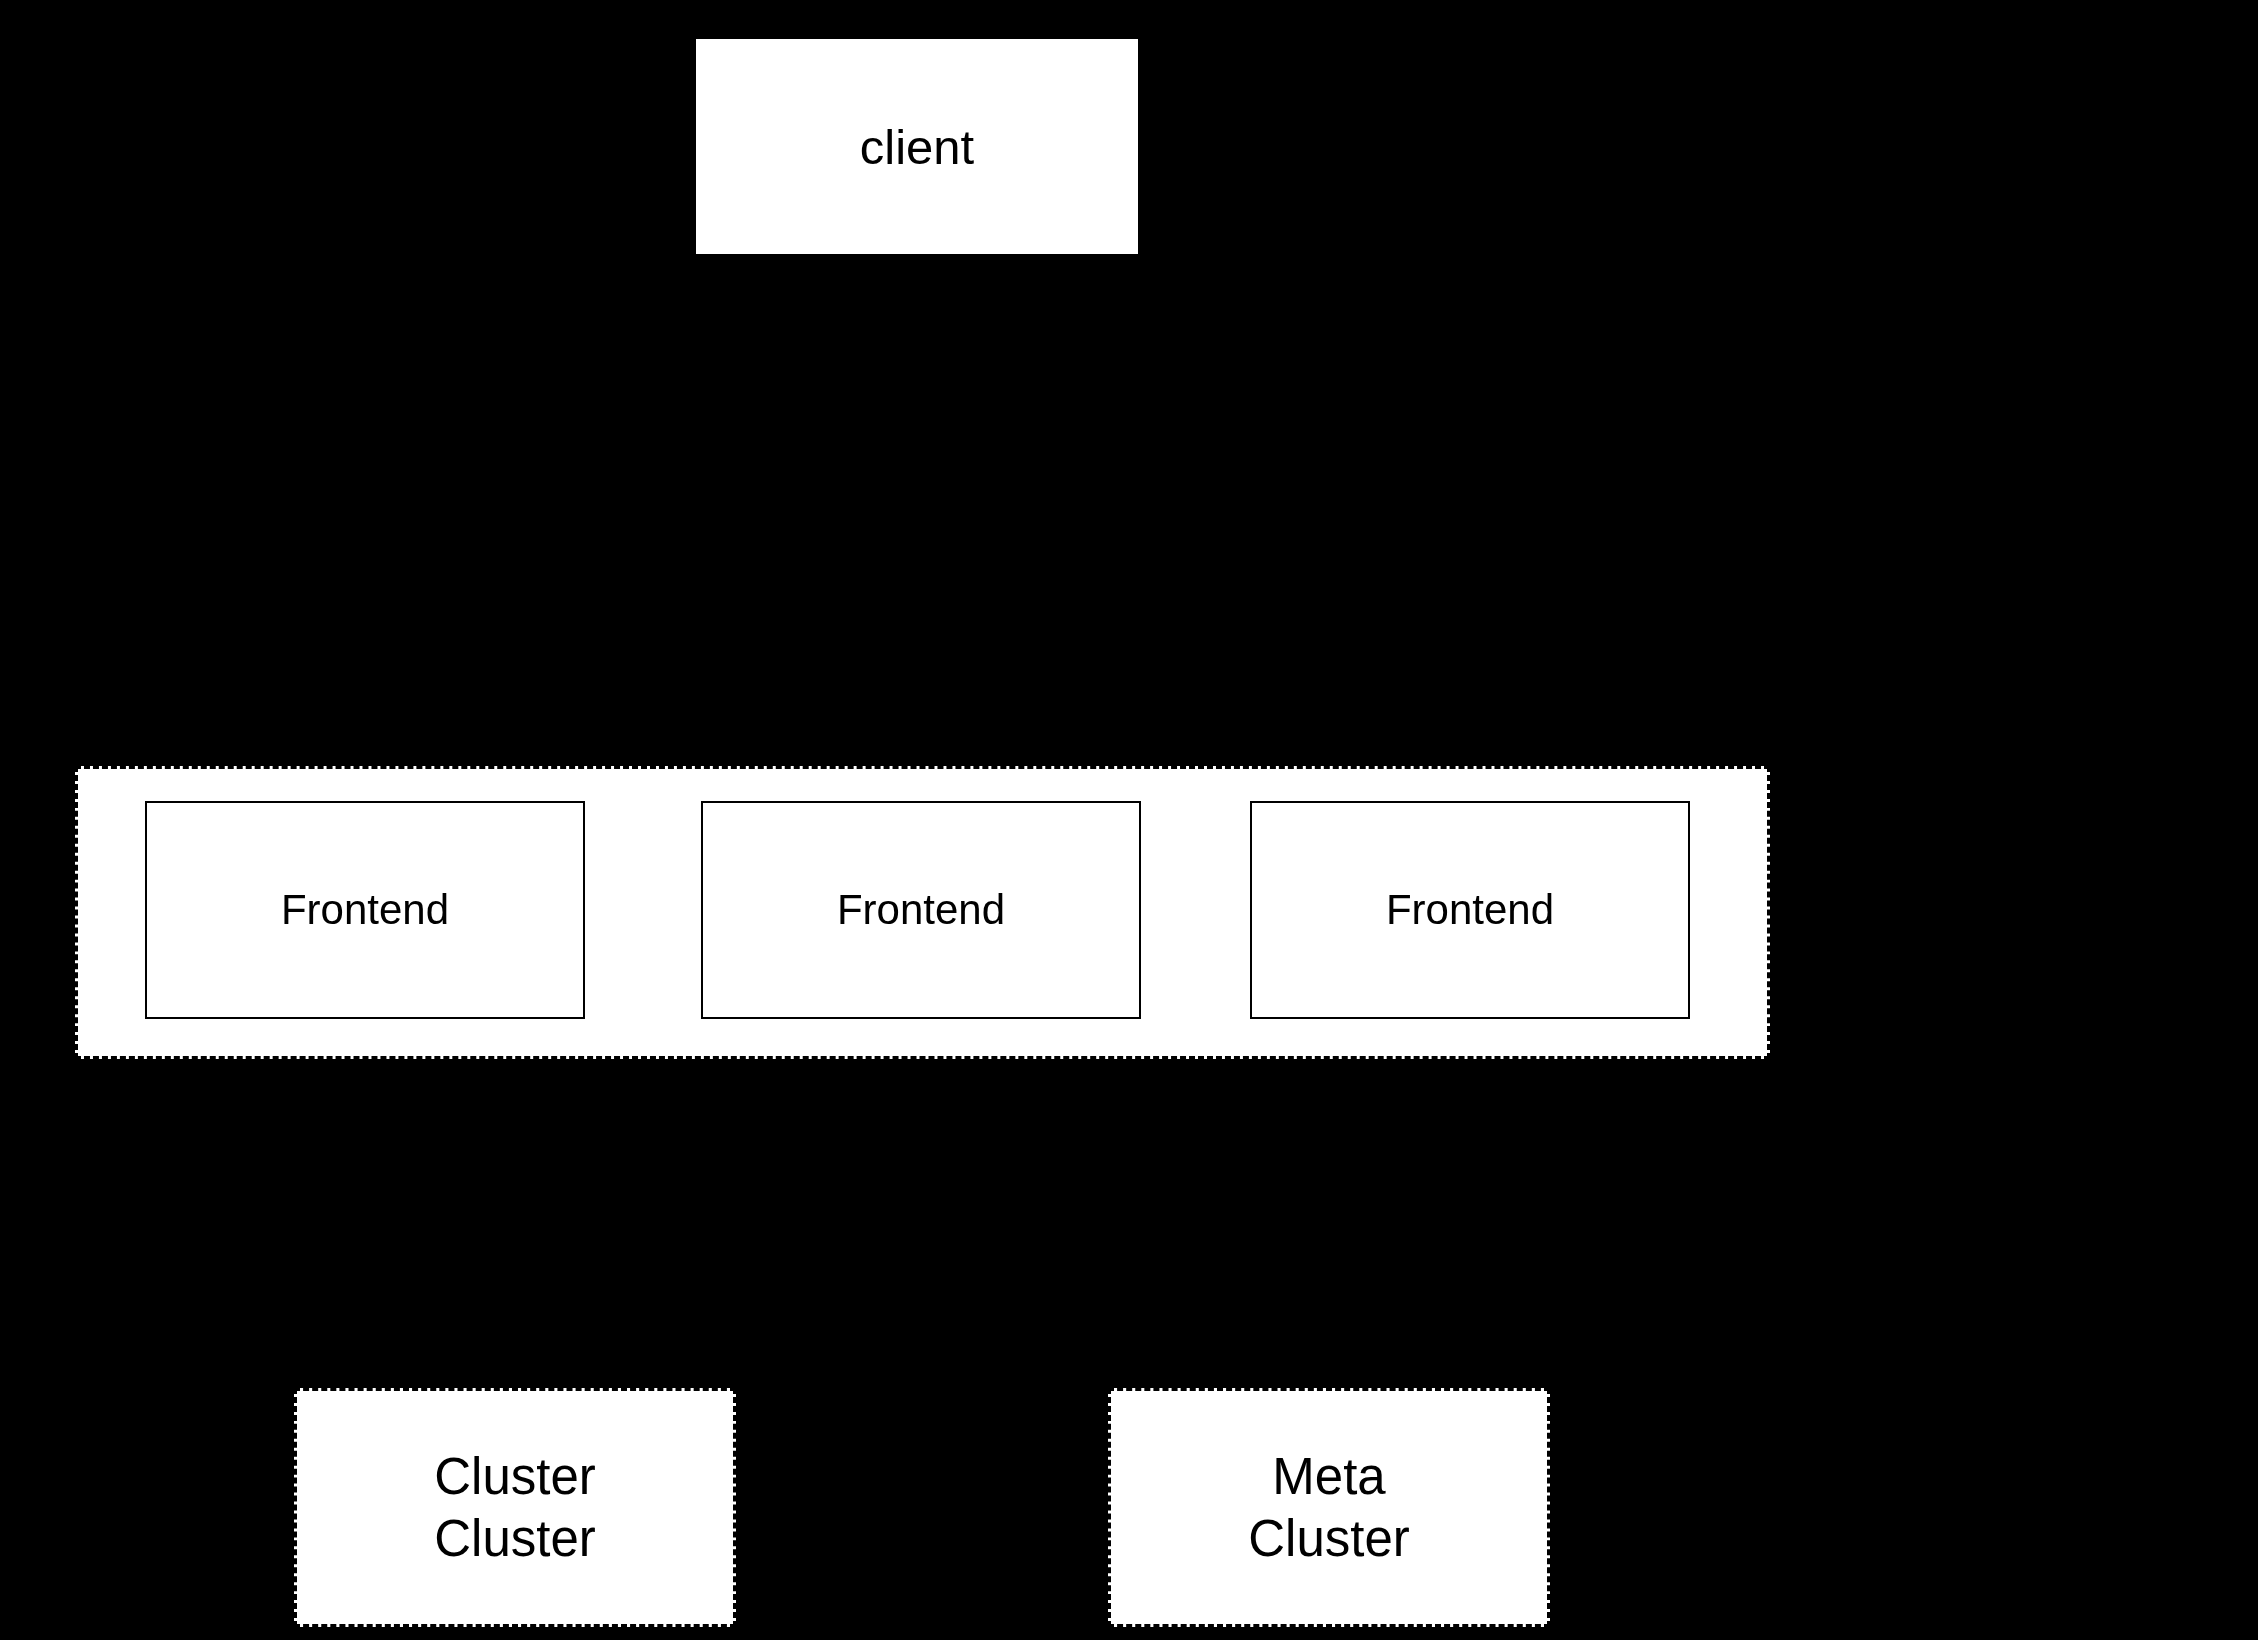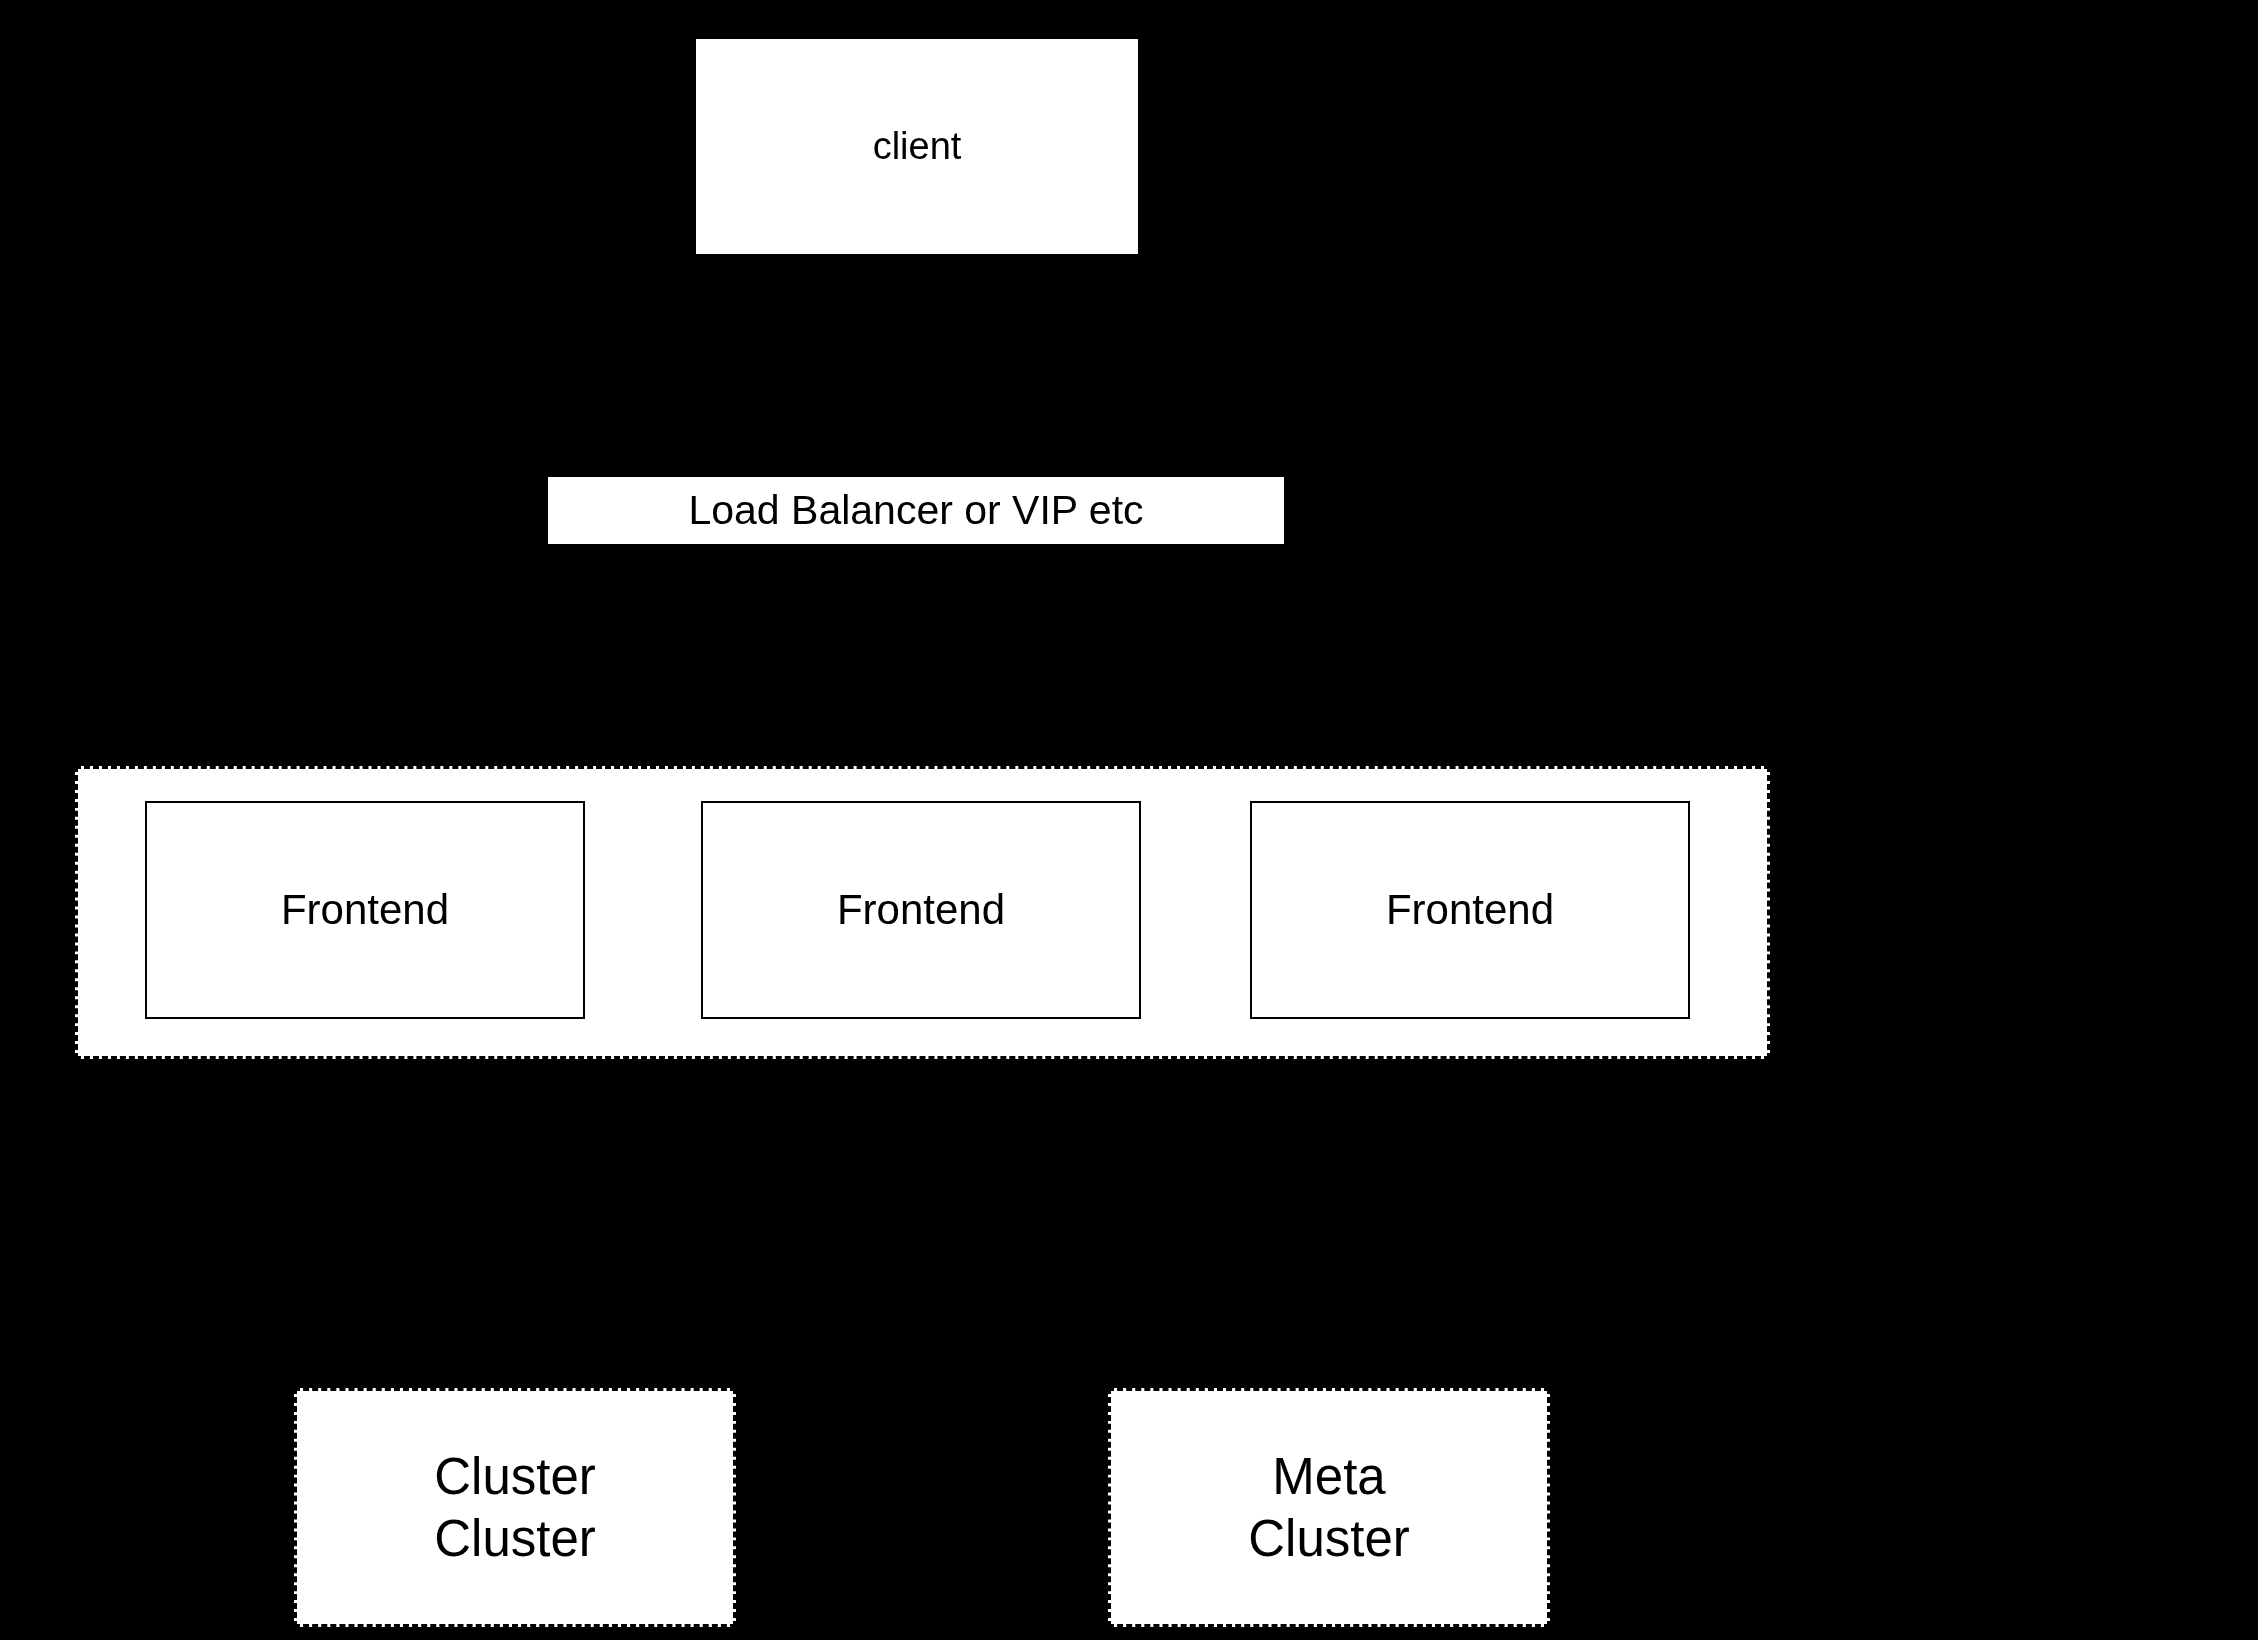--- a/index.html
+++ b/index.html
@@ -22,21 +22,21 @@
     display: flex;
     align-items: center;
     justify-content: center;
     text-align: center;
     box-sizing: border-box;
     color: #000000;
   }
   .client-node {
     left: 696px; top: 39px;
     width: 442px; height: 215px;
-    font-size: 38px;
+    font-size: 49px;
   }
   .lb-node {
     left: 548px; top: 477px;
     width: 736px; height: 67px;
     font-size: 41px;
     white-space: nowrap;
   }
   .frontend-group {
     position: absolute;
     left: 75px; top: 766px;
@@ -80,23 +80,20 @@
 </style>
 </head>
 <body>
 
 <div class="canvas">
 
   <div class="node client-node">
     <span>client</span>
   </div>
 
-  <div class="node lb-node">
-    <span>Load Balancer or VIP etc</span>
-  </div>
 
   <div class="frontend-group">
     <div class="frontend-node frontend-1">
       <span>Frontend</span>
     </div>
     <div class="frontend-node frontend-2">
       <span>Frontend</span>
     </div>
     <div class="frontend-node frontend-3">
       <span>Frontend</span>

